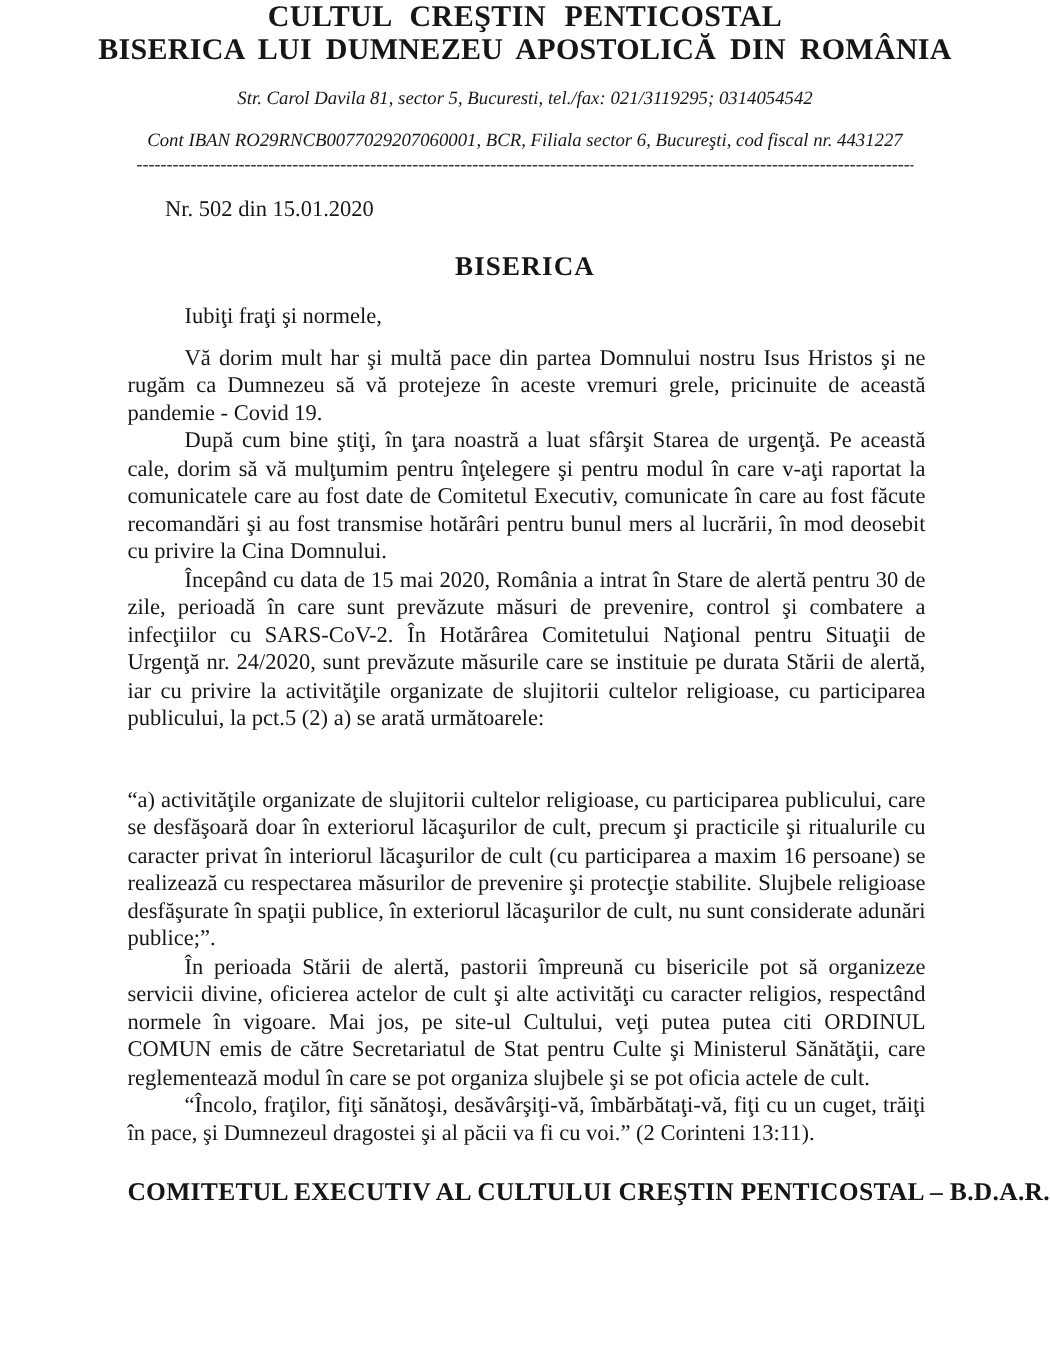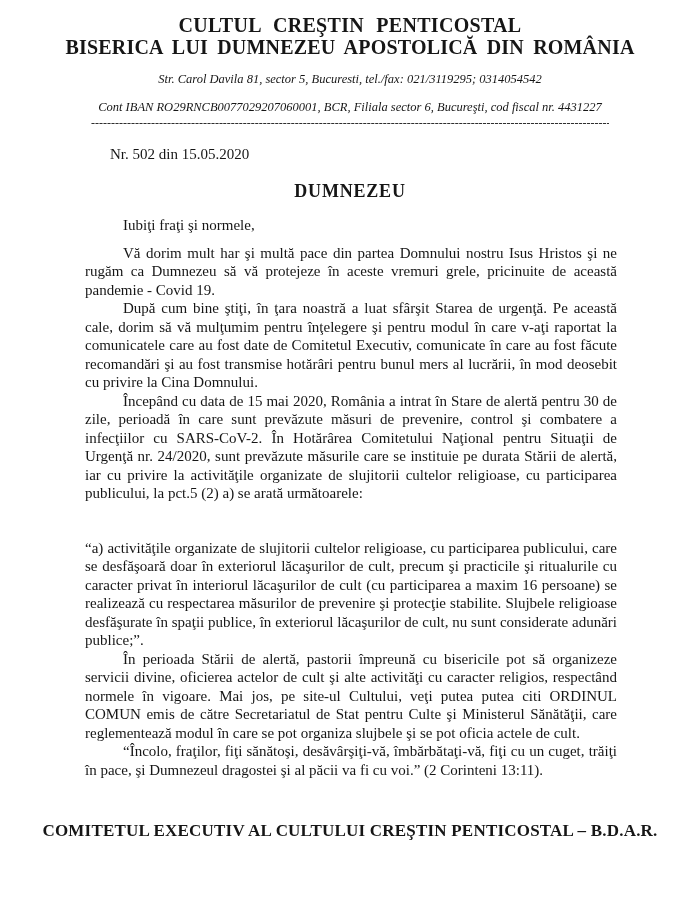--- a/index.html
+++ b/index.html
@@ -12,21 +12,20 @@
     width: 700px;
     height: 905px;
     background: #ffffff;
     color: #161616;
     font-family: "Liberation Serif", "DejaVu Serif", serif;
     overflow: hidden;
     box-sizing: border-box;
   }
   .letterhead {
     text-align: center;
-    padding-top: 14px;
   }
   .org1 {
     font-size: 20px;
     line-height: 22px;
     font-weight: bold;
     word-spacing: 7px;
     letter-spacing: 0.3px;
   }
   .org2 {
     font-size: 20px;
@@ -82,44 +81,44 @@
   }
   .para.noindent {
     text-indent: 0;
     margin-top: 36px;
   }
   .closing {
     text-indent: 38px;
     margin-top: 20px !important;
   }
   .signature {
-    margin-top: 42px;
-    text-align: center;
+    margin-top: 20px;
+    text-align: right;
     font-size: 17px;
     line-height: 20px;
     font-weight: bold;
     letter-spacing: 0.2px;
   }
 </style>
 </head>
 <body>
 
 <div class="page">
 
   <div class="letterhead">
     <div class="org1">CULTUL CREŞTIN PENTICOSTAL</div>
     <div class="org2">BISERICA LUI DUMNEZEU APOSTOLICĂ DIN ROMÂNIA</div>
     <div class="addr">Str. Carol Davila 81, sector 5, Bucuresti, tel./fax: 021/3119295; 0314054542</div>
     <div class="addr">Cont IBAN RO29RNCB0077029207060001, BCR, Filiala sector 6, Bucureşti, cod fiscal nr. 4431227</div>
     <div class="divider">--------------------------------------------------------------------------------------------------------------------------------------------------------------------------</div>
   </div>
 
-  <div class="refno">Nr. 502 din 15.05.2020</div>
+  <div class="refno">Nr. 502 din 15.01.2020</div>
 
-  <h1 class="title">DUMNEZEU</h1>
+  <h1 class="title">BISERICA</h1>
 
   <div class="bodytext">
     <p class="salutation">Iubiţi fraţi şi normele,</p>
     <p class="para">Vă dorim mult har şi multă pace din partea Domnului nostru Isus Hristos şi ne rugăm ca Dumnezeu să vă protejeze în aceste vremuri grele, pricinuite de această pandemie - Covid 19.</p>
     <p class="para">După cum bine ştiţi, în ţara noastră a luat sfârşit Starea de urgenţă. Pe această cale, dorim să vă mulţumim pentru înţelegere şi pentru modul în care v-aţi raportat la comunicatele care au fost date de Comitetul Executiv, comunicate în care au fost făcute recomandări şi au fost transmise hotărâri pentru bunul mers al lucrării, în mod deosebit cu privire la Cina Domnului.</p>
     <p class="para">Începând cu data de 15 mai 2020, România a intrat în Stare de alertă pentru 30 de zile, perioadă în care sunt prevăzute măsuri de prevenire, control şi combatere a infecţiilor cu SARS-CoV-2. În Hotărârea Comitetului Naţional pentru Situaţii de Urgenţă nr. 24/2020, sunt prevăzute măsurile care se instituie pe durata Stării de alertă, iar cu privire la activităţile organizate de slujitorii cultelor religioase, cu participarea publicului, la pct.5 (2) a) se arată următoarele:</p>
     <p class="para noindent">“a) activităţile organizate de slujitorii cultelor religioase, cu participarea publicului, care se desfăşoară doar în exteriorul lăcaşurilor de cult, precum şi practicile şi ritualurile cu caracter privat în interiorul lăcaşurilor de cult (cu participarea a maxim 16 persoane) se realizează cu respectarea măsurilor de prevenire şi protecţie stabilite. Slujbele religioase desfăşurate în spaţii publice, în exteriorul lăcaşurilor de cult, nu sunt considerate adunări publice;”.</p>
     <p class="para">În perioada Stării de alertă, pastorii împreună cu bisericile pot să organizeze servicii divine, oficierea actelor de cult şi alte activităţi cu caracter religios, respectând normele în vigoare. Mai jos, pe site-ul Cultului, veţi putea putea citi ORDINUL COMUN emis de către Secretariatul de Stat pentru Culte şi Ministerul Sănătăţii, care reglementează modul în care se pot organiza slujbele şi se pot oficia actele de cult.</p>
     <p class="para">“Încolo, fraţilor, fiţi sănătoşi, desăvârşiţi-vă, îmbărbătaţi-vă, fiţi cu un cuget, trăiţi în pace, şi Dumnezeul dragostei şi al păcii va fi cu voi.” (2 Corinteni 13:11).</p>
   </div>

